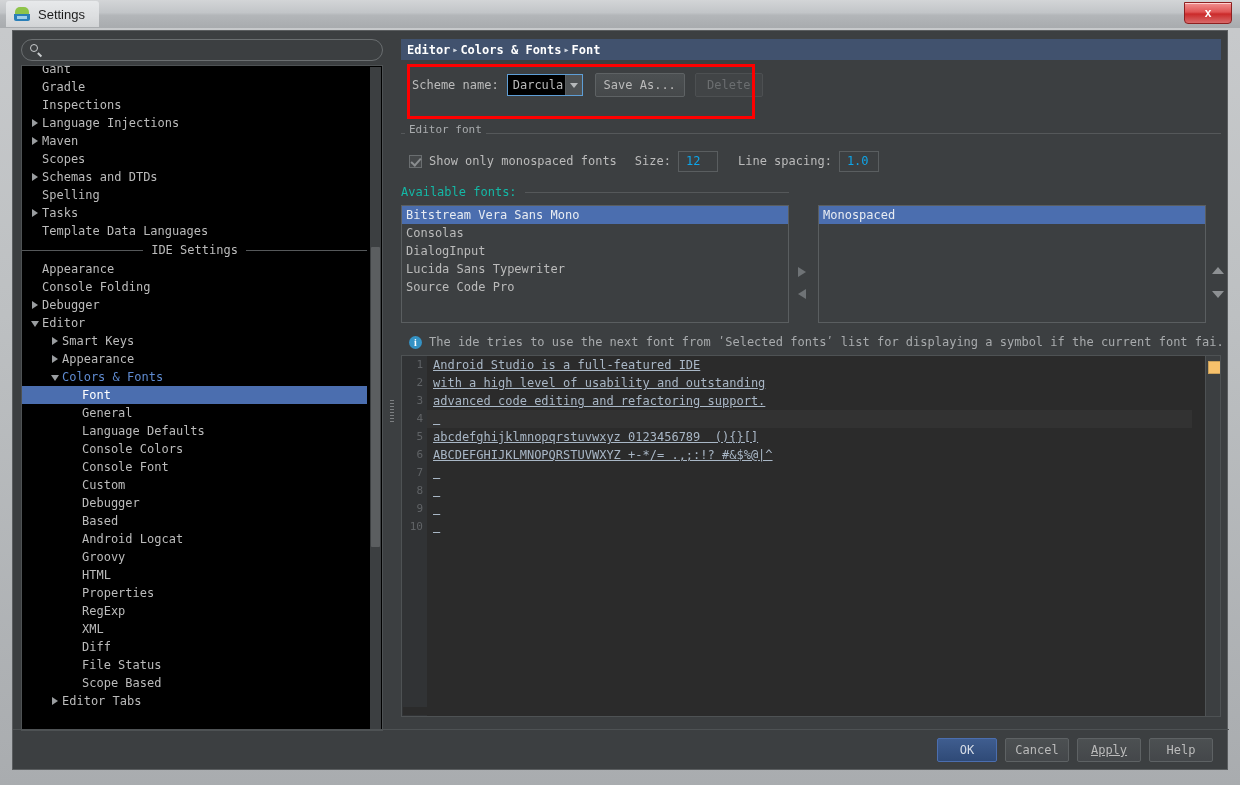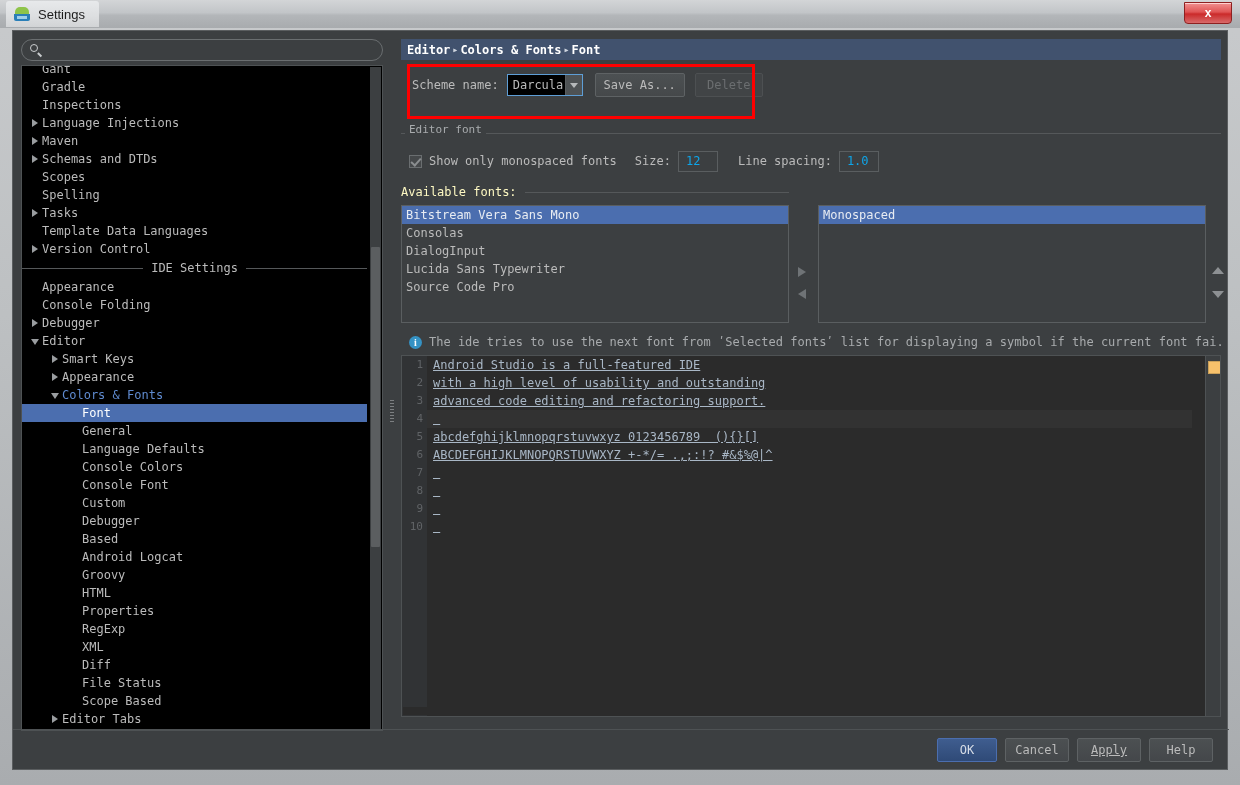--- a/index.html
+++ b/index.html
@@ -141,21 +141,21 @@
   .field{
     margin-left:7px;height:21px;box-sizing:border-box;border:1px solid #5a5e60;background:#3c3f41;
     color:#0ea5e9;font-size:12px;display:flex;align-items:center;padding-left:7px;
   }
   #size-field{width:40px;}
   #ls-label{margin-left:20px;}
   #ls-field{width:40px;}
   
   #avail-head{position:absolute;left:0;top:146px;width:388px;display:flex;align-items:center;}
   #sel-head{position:absolute;left:417px;top:146px;width:388px;display:flex;align-items:center;}
-  .head-lbl{color:#fef9c3;font-size:12px;white-space:nowrap;}
+  .head-lbl{color:#14b8a6;font-size:12px;white-space:nowrap;}
   .head-line{flex:1;height:1px;background:#55585a;margin-left:8px;}
   .listbox{
     position:absolute;top:166px;height:118px;box-sizing:border-box;
     border:1px solid #5a5e60;background:#3c3f41;overflow:hidden;
   }
   #avail-list{left:0;width:388px;}
   #sel-list{left:417px;width:388px;}
   .litem{height:18px;line-height:18px;padding-left:4px;color:#bbbbbb;font-size:12px;white-space:nowrap;}
   .litem.sel{background:#4b6eaf;color:#e8ecf2;}
   
@@ -251,42 +251,38 @@
             </div>
             <div class="trow" style="padding-left: 6px;">
               <span class="tw"><span class="arrow right"></span></span>
               <span>Language Injections</span>
             </div>
             <div class="trow" style="padding-left: 6px;">
               <span class="tw"><span class="arrow right"></span></span>
               <span>Maven</span>
             </div>
             <div class="trow" style="padding-left: 6px;">
+              <span class="tw"></span>
+              <span>Scopes</span>
+            </div>
+            <div class="trow" style="padding-left: 6px;">
               <span class="tw"><span class="arrow right"></span></span>
               <span>Schemas and DTDs</span>
             </div>
             <div class="trow" style="padding-left: 6px;">
               <span class="tw"></span>
-              <span>Scopes</span>
-            </div>
-            <div class="trow" style="padding-left: 6px;">
-              <span class="tw"></span>
               <span>Spelling</span>
             </div>
             <div class="trow" style="padding-left: 6px;">
               <span class="tw"><span class="arrow right"></span></span>
               <span>Tasks</span>
             </div>
             <div class="trow" style="padding-left: 6px;">
               <span class="tw"></span>
               <span>Template Data Languages</span>
-            </div>
-            <div class="trow" style="padding-left: 6px;">
-              <span class="tw"><span class="arrow right"></span></span>
-              <span>Version Control</span>
             </div>
             <div class="section-sep">
               <span class="line"></span>
               <span class="lbl">IDE Settings</span>
               <span class="line"></span>
             </div>
             <div class="trow" style="padding-left: 6px;">
               <span class="tw"></span>
               <span>Appearance</span>
             </div>

